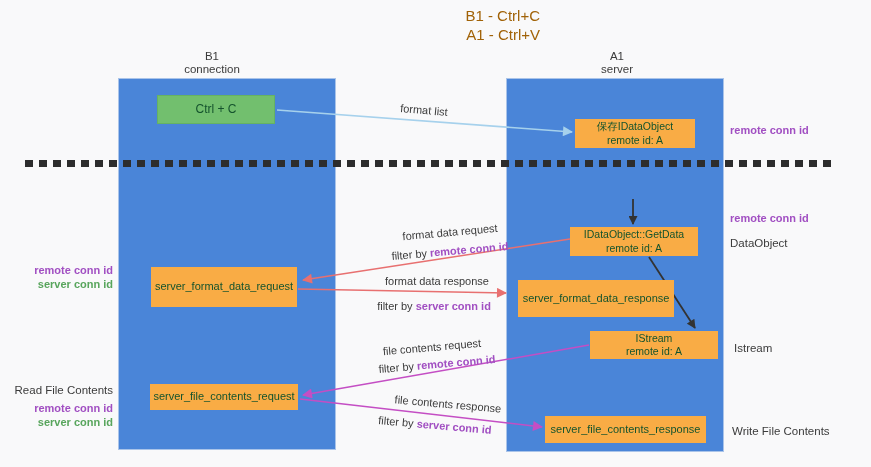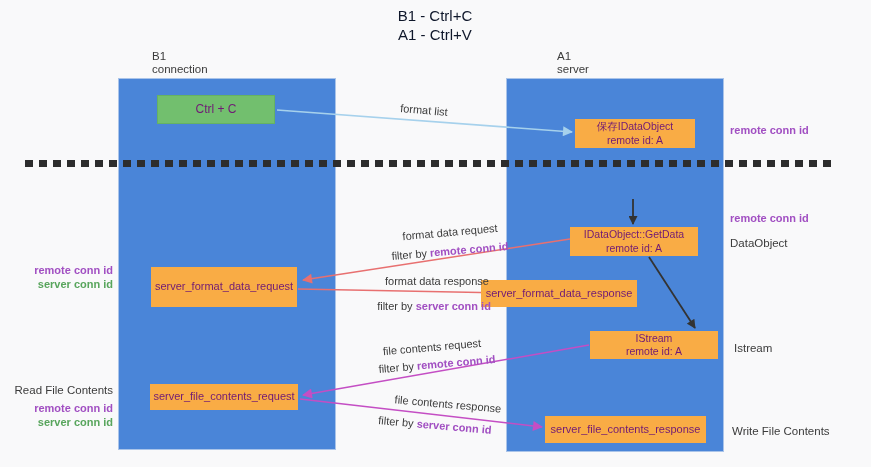--- a/index.html
+++ b/index.html
@@ -1,31 +1,31 @@
 <!DOCTYPE html>
 <html><head>
 <meta charset="utf-8">
 <style>
   html,body{margin:0;padding:0;background:#f9f9fa;}
   .canvas{
     position:relative;width:871px;height:467px;background:#f9f9fa;
     font-family:"Liberation Sans",sans-serif;overflow:hidden;color:#3b3b3b;
   }
-  .title{position:absolute;left:330px;top:6px;width:210px;text-align:center;
-    font-size:15px;line-height:19px;color:#0f172a;z-index:5;}
-  .col-header{position:absolute;width:120px;text-align:left;font-size:11.5px;
+  .title{position:absolute;left:330px;top:6px;width:210px;text-align:right;
+    font-size:15px;line-height:19px;color:#a16207;z-index:5;}
+  .col-header{position:absolute;width:120px;text-align:center;font-size:11.5px;
     line-height:13px;color:#3b3b3b;z-index:5;}
   .lane{position:absolute;background:#4a85d8;border:1px solid #aac4e9;box-sizing:border-box;z-index:1;}
   .lane-left{left:118px;top:78px;width:218px;height:372px;}
   .lane-right{left:506px;top:78px;width:218px;height:374px;}
   .dashed{position:absolute;left:25px;top:160px;width:806px;height:7px;z-index:2;
     background:repeating-linear-gradient(90deg,#2d2d2d 0 8px,transparent 8px 14px);}
   .arrows{position:absolute;left:0;top:0;z-index:3;}
   .box{position:absolute;display:flex;flex-direction:column;align-items:center;
-    justify-content:center;color:#701a75;text-align:center;line-height:1.25;z-index:4;
+    justify-content:center;color:#14532d;text-align:center;line-height:1.25;z-index:4;
     box-sizing:border-box;}
   .box-green{background:#72bf6e;border:1px solid #65b263;}
   .box-orange{background:#f9ac45;}
   .lbl{position:absolute;font-size:11px;white-space:nowrap;z-index:5;}
   .alabel{position:absolute;font-size:11px;white-space:nowrap;z-index:5;color:#3b3b3b;}
   .purple{color:#a14fc2;font-weight:bold;}
   .greentxt{color:#58a55c;font-weight:bold;}
   .darktxt{color:#3b3b3b;text-align:center;}
   .ralign{text-align:right;}
 </style>
@@ -84,21 +84,21 @@
     <div>保存IDataObject</div>
     <div>remote id: A</div>
   </div>
   <div class="box box-orange" style="left:570px;top:227px;width:128px;height:29px;font-size:10.5px;">
     <div>IDataObject::GetData</div>
     <div>remote id: A</div>
   </div>
   <div class="box box-orange" style="left:151px;top:267px;width:146px;height:40px;font-size:11px;">
     <div>server_format_data_request</div>
   </div>
-  <div class="box box-orange" style="left:481px;top:280px;width:156px;height:27px;font-size:11px;">
+  <div class="box box-orange" style="left:518px;top:280px;width:156px;height:37px;font-size:11px;">
     <div>server_format_data_response</div>
   </div>
   <div class="box box-orange" style="left:590px;top:331px;width:128px;height:28px;font-size:10.5px;">
     <div>IStream</div>
     <div>remote id: A</div>
   </div>
   <div class="box box-orange" style="left:545px;top:416px;width:161px;height:27px;font-size:11px;">
     <div>server_file_contents_response</div>
   </div>
   <div class="box box-orange" style="left:150px;top:384px;width:148px;height:26px;font-size:11px;">

